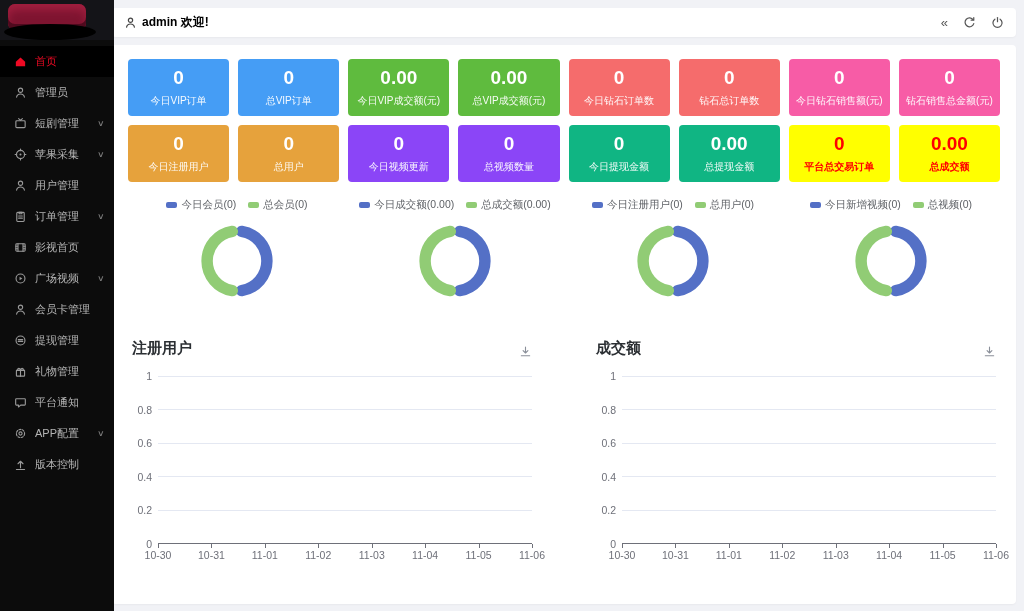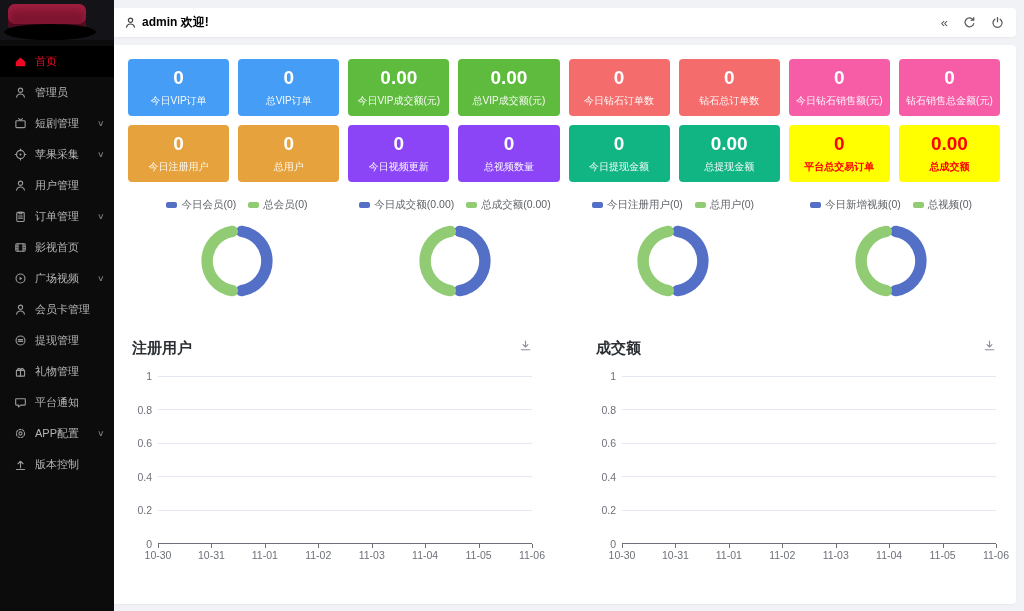--- a/index.html
+++ b/index.html
@@ -66,21 +66,21 @@
   .dg { display:flex; flex-direction:column; align-items:center; }
   .legend { display:flex; gap:12px; align-items:center; font-size:10.5px;
     color:#5e6166; }
   .li { display:flex; align-items:center; gap:4px; white-space:nowrap; }
   .sw { width:11px; height:6px; border-radius:2px; display:inline-block; }
   .dg svg { width:88px; height:88px; margin-top:5px; }
 
   
   .charts { display:flex; gap:64px; margin-top:34px; padding:0 4px; }
   .chart { flex:1; min-width:0; }
-  .chead { display:flex; align-items:flex-start; }
+  .chead { display:flex; align-items:flex-end; }
   .ctitle { font-size:15px; font-weight:bold; color:#2b2f33; }
   .dl { margin-left:auto; cursor:pointer; }
   .dl svg { width:13px; height:13px; stroke:#8a8f99; fill:none;
     stroke-width:1.2; stroke-linecap:round; stroke-linejoin:round; display:block; }
   .cbody { display:flex; height:168px; margin-top:18px; }
   .ylabels { position:relative; width:26px; flex:none; }
   .ylabels span { position:absolute; right:6px; transform:translateY(-50%);
     font-size:10.5px; color:#6e7079; }
   .ylabels span:nth-child(1){top:0;} .ylabels span:nth-child(2){top:20%;}
   .ylabels span:nth-child(3){top:40%;} .ylabels span:nth-child(4){top:60%;margin-left:48px;}

